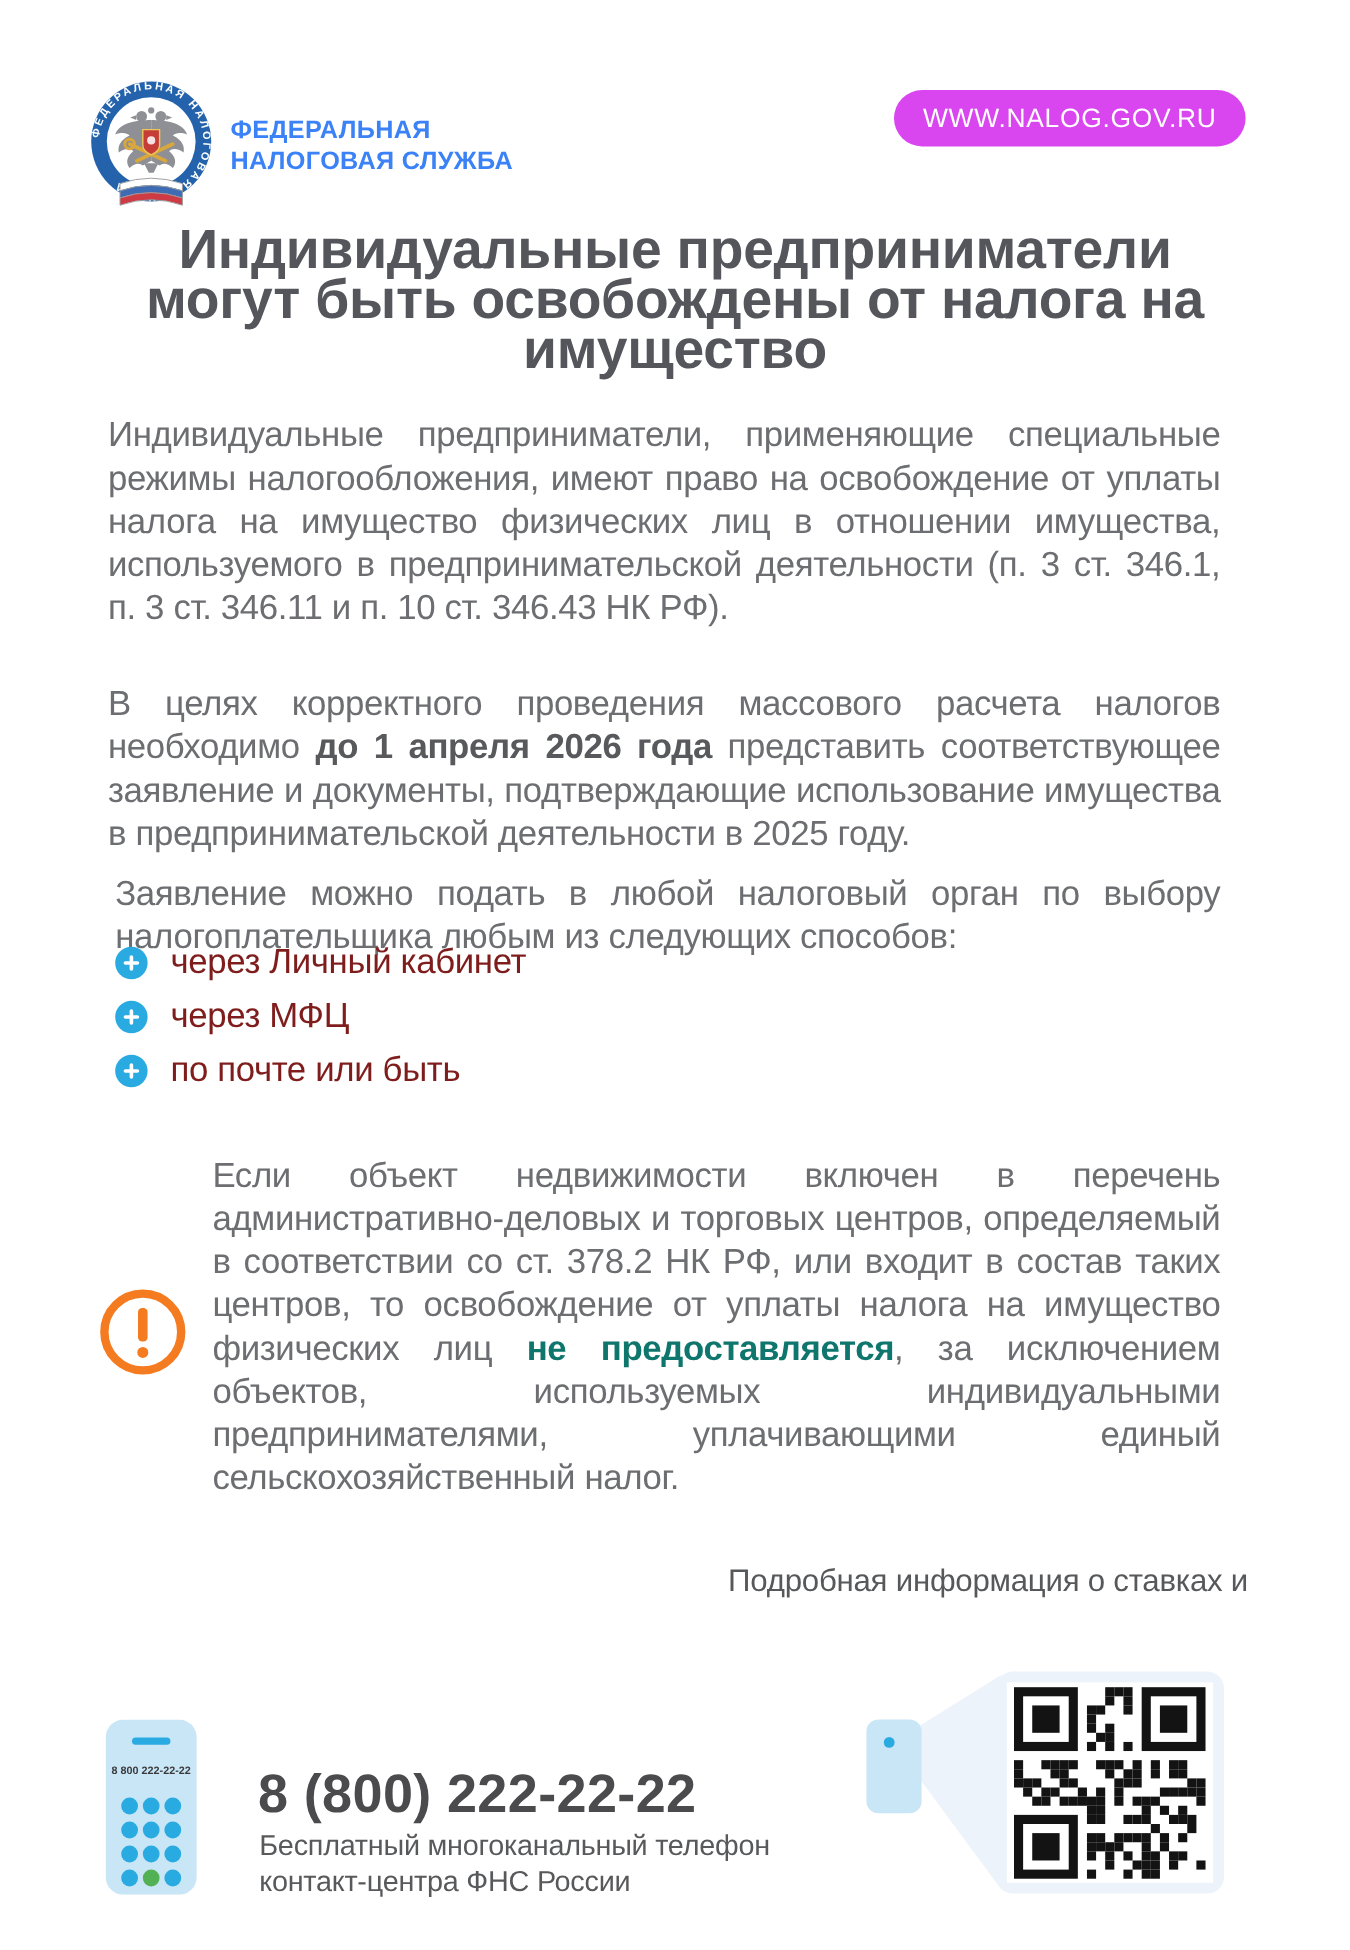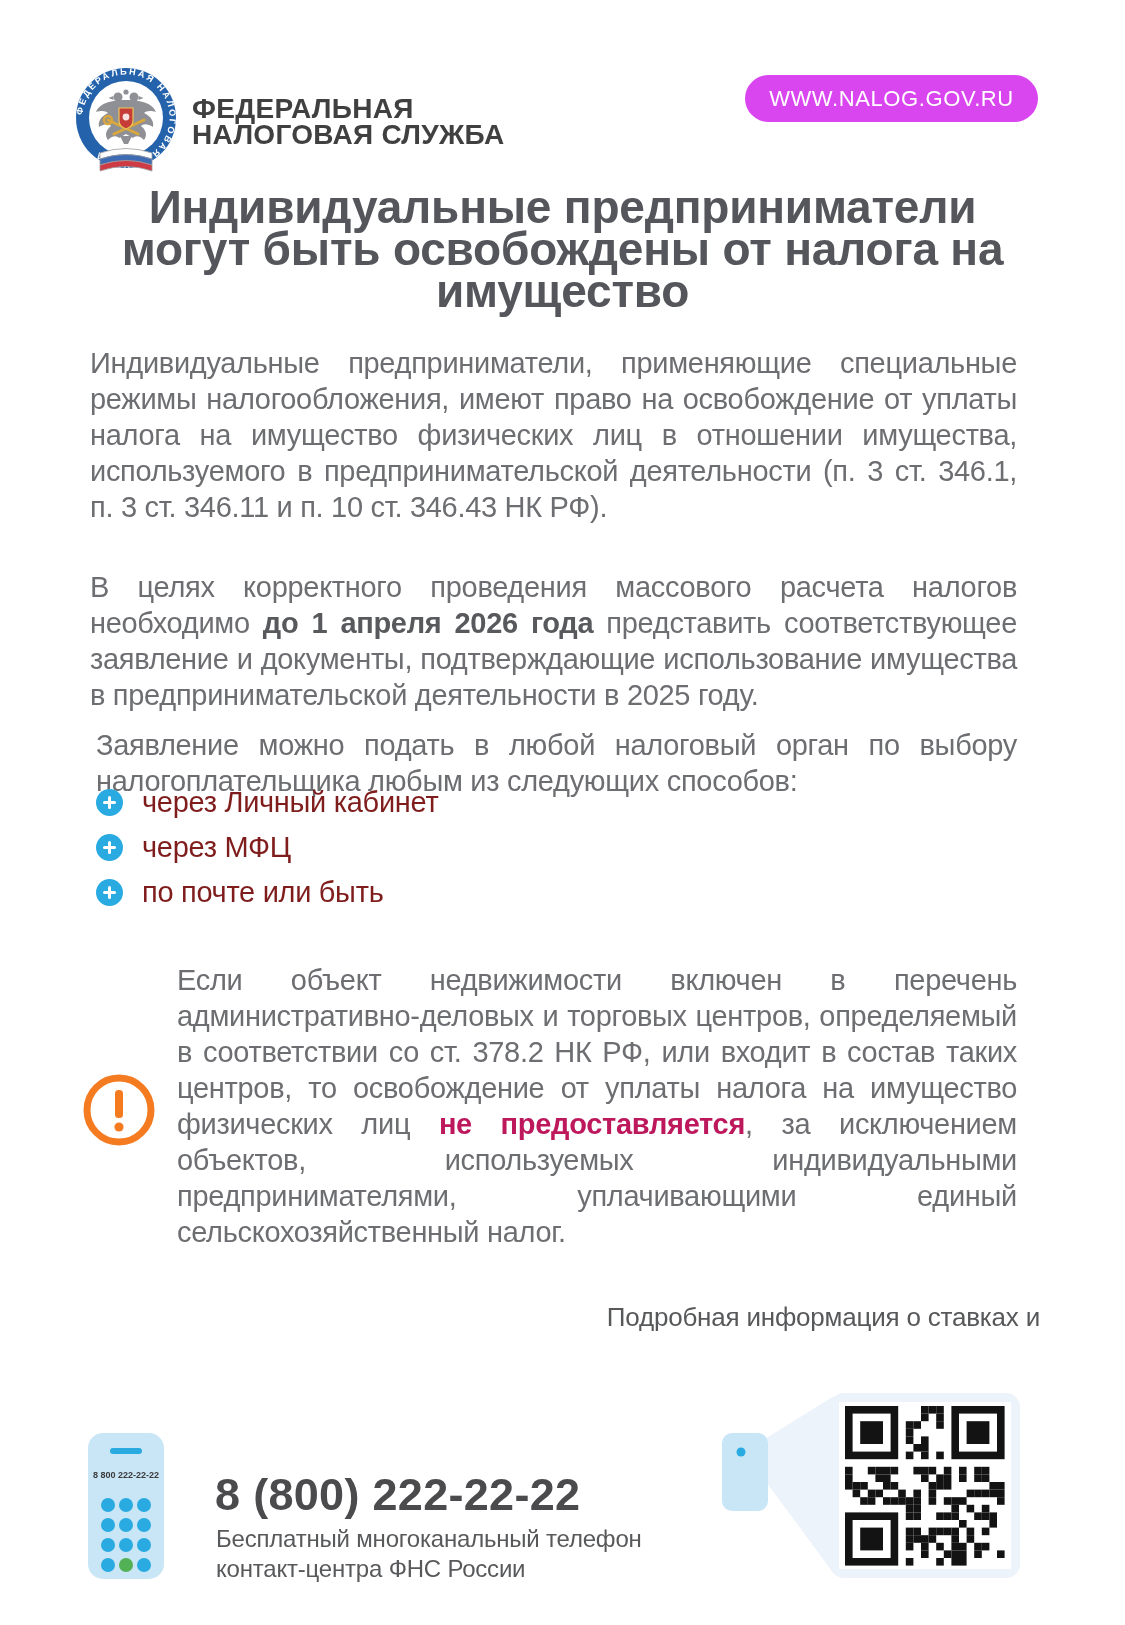--- a/index.html
+++ b/index.html
@@ -6,22 +6,22 @@
   .page {
     position:relative; width:1125px; height:1625px; background:#ffffff;
     font-family:"Liberation Sans", sans-serif; overflow:hidden;
     color:#6D6E71;
   }
 
   
   .fns-logo { position:absolute; left:70px; top:64px; width:112px; height:118px; }
   .header-caption {
     position:absolute; left:192px; top:96px;
-    font-weight:bold; font-size:28px; line-height:26px;
-    color:#404040; letter-spacing:0.3px;
+    font-weight:bold; font-size:21px; line-height:26px;
+    color:#3b82f6; letter-spacing:0.3px;
   }
   .site-pill {
     position:absolute; left:745px; top:75px; width:293px; height:47px;
     background:#d946ef; border-radius:24px; color:#ffffff;
     display:flex; align-items:center; justify-content:center;
     font-size:22px; letter-spacing:0.6px; text-decoration:none;
   }
 
   
   .doc-title {
@@ -55,21 +55,21 @@
   .plus-icon::after  { left:11.6px; top:7px; width:3.6px; height:13px; }
   .method-label { margin-left:19px; font-size:29px; color:#7f1d1d; letter-spacing:-0.3px; }
 
   
   .warning { position:absolute; left:83px; top:962px; width:934px; display:flex; }
   .warning-icon { flex:0 0 72px; width:72px; height:72px; margin-top:112px; margin-right:22px; }
   .warning-text {
     flex:1; font-size:29px; line-height:36px; color:#6D6E71;
     text-align:justify; letter-spacing:-0.3px;
   }
-  .warning-text b { color:#be185d; }
+  .warning-text b { color:#0f766e; }
 
   
   .qr-note {
     position:absolute; right:85px; top:1300px; text-align:right;
     font-size:26px; line-height:34px; color:#57585A;
     letter-spacing:-0.2px;
   }
 
   
   .phone-icon { position:absolute; left:88px; top:1433px; width:76px; height:146px; }

